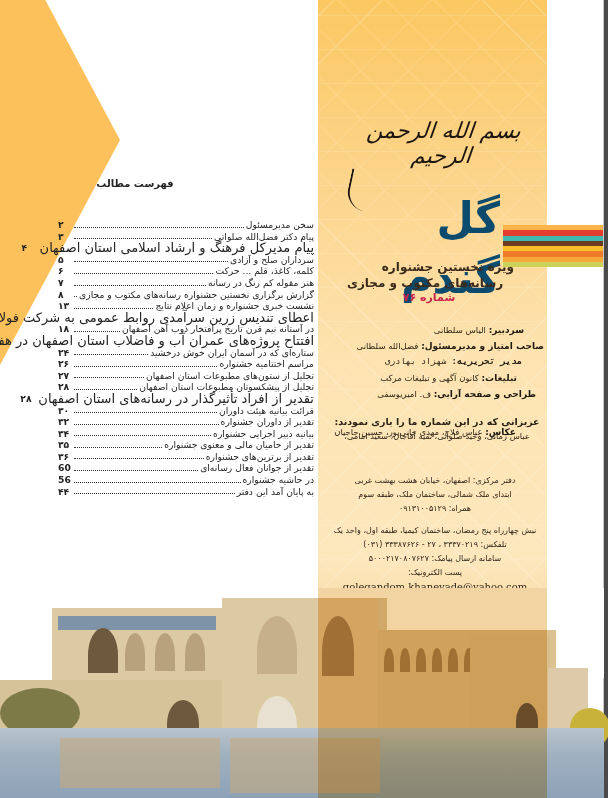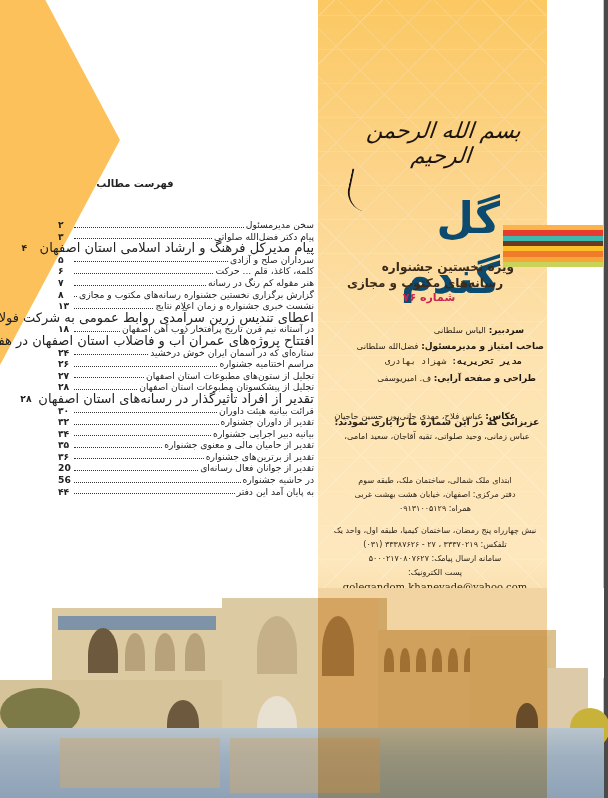--- a/index.html
+++ b/index.html
@@ -97,32 +97,33 @@
 <div class="sub1">ویژه نخستین جشنواره</div>
 <div class="sub2">
   <span>رسانه‌های مکتوب و مجازی</span>
   <span class="issue">شماره ۷۶</span>
 </div>
 
 <div class="credits">
   <div class="row r2"><span class="k">سردبیر:</span> <span>الیاس سلطانی</span></div>
   <div class="row r1"><span class="k">صاحب امتیاز و مدیرمسئول:</span> <span>فضل‌الله سلطانی</span></div>
   <div class="row r3"><span class="k">مدیر تحریریه:</span> <span>شهزاد بهادری</span></div>
+  <div class="row r4"><span class="k">تبلیغات:</span> <span>کانون آگهی و تبلیغات مرکب</span></div>
   <div class="row r5"><span class="k">طراحی و صفحه آرایی:</span> <span>ف. امیریوسفی</span></div>
   <div class="row r6"><span class="k">عکاس:</span> <span>عباس فلاح، مهدی جانی‌پور، حسین حاجیان</span></div>
 </div>
 
 <div class="thanks">
   <div class="t">عزیزانی که در این شماره ما را یاری نمودند:</div>
   <div>عباس زمانی، وحید صلواتی، تقیه آقاجان، سعید امامی،</div>
 </div>
 
 <div class="address">
+  <div>دفتر مرکزی: اصفهان، خیابان هشت بهشت غربی</div>
   <div>ابتدای ملک شمالی، ساختمان ملک، طبقه سوم</div>
-  <div>دفتر مرکزی: اصفهان، خیابان هشت بهشت غربی</div>
   <div>همراه: ۰۹۱۳۱۰۰۵۱۲۹</div>
   <div class="gap"></div>
   <div>نبش چهارراه پنج رمضان، ساختمان کیمیا، طبقه اول، واحد یک</div>
   <div>تلفکس: ۳۳۳۷۰۲۱۹ ، ۲۷ - ۳۳۳۸۷۶۲۶ (۰۳۱)</div>
   <div>سامانه ارسال پیامک: ۵۰۰۰۲۱۷۰۸۰۷۶۲۷</div>
   <div>
     <span>پست الکترونیک:</span>
     <span class="email">golegandom.khanevade@yahoo.com</span>
   </div>
 </div>
@@ -231,21 +232,21 @@
       <span class="page">۳۵</span>
     </div>
   <div class="toc-row">
       <span class="label">تقدیر از برترین‌های جشنواره</span>
       <span class="dots"></span>
       <span class="page">۳۶</span>
     </div>
   <div class="toc-row">
       <span class="label">تقدیر از جوانان فعال رسانه‌ای</span>
       <span class="dots"></span>
-      <span class="page">20</span>
+      <span class="page">60</span>
     </div>
   <div class="toc-row">
       <span class="label">در حاشیه جشنواره</span>
       <span class="dots"></span>
       <span class="page">56</span>
     </div>
   <div class="toc-row">
       <span class="label">به پایان آمد این دفتر</span>
       <span class="dots"></span>
       <span class="page">۴۴</span>

